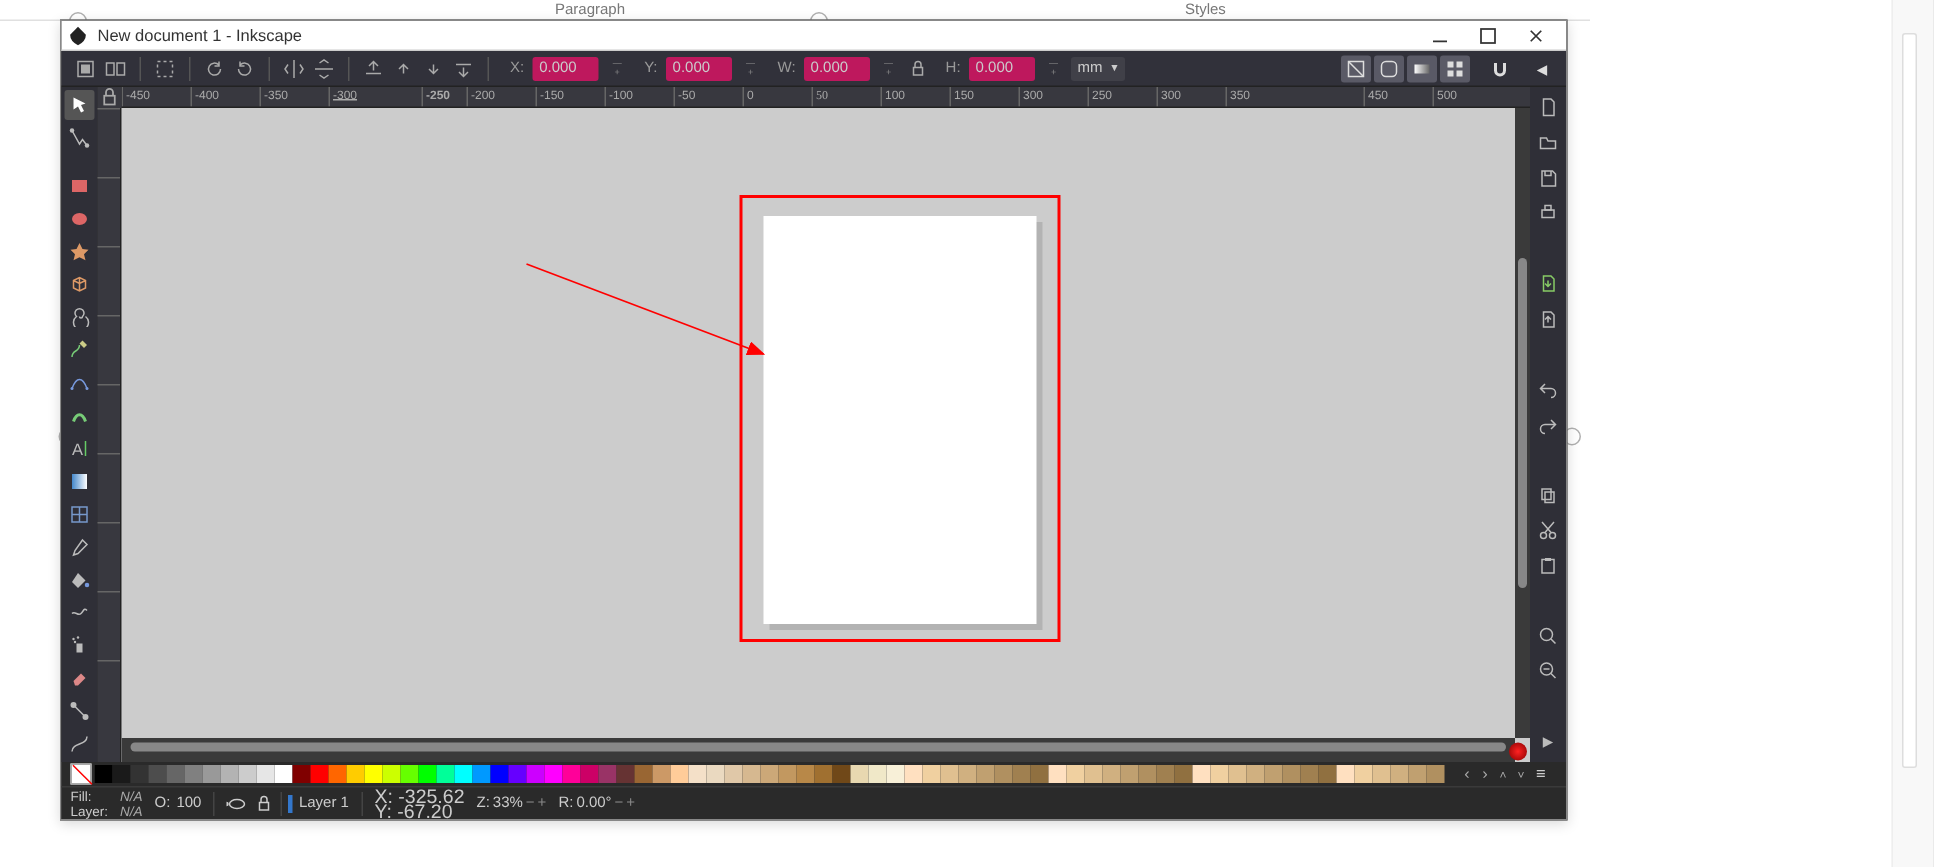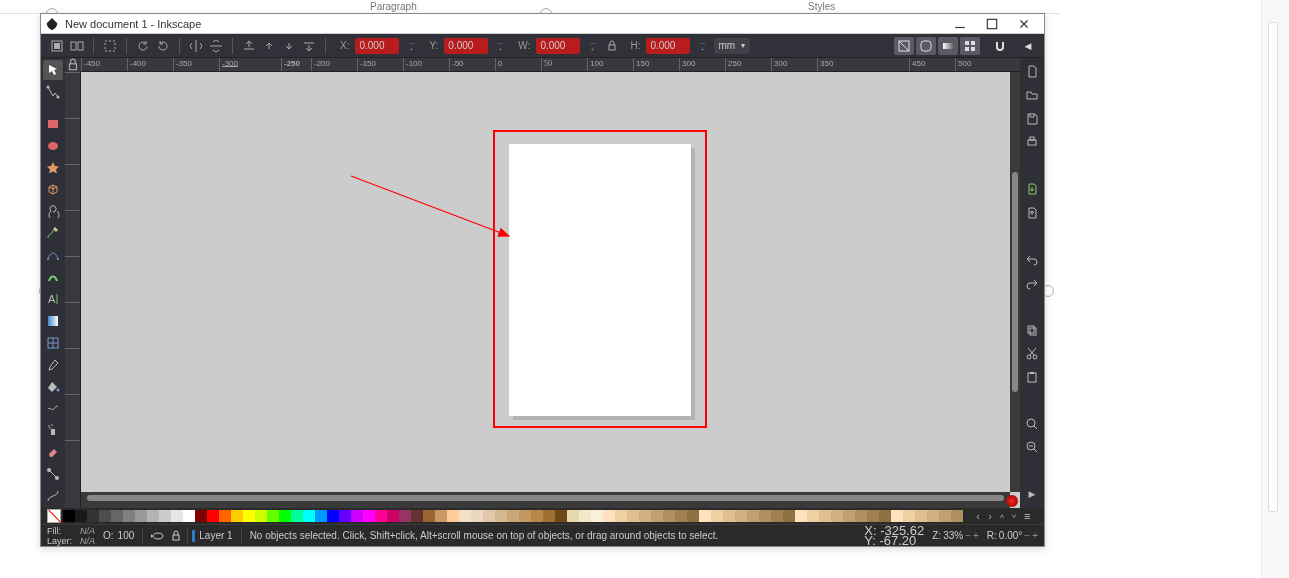--- a/index.html
+++ b/index.html
@@ -51,21 +51,21 @@
 
 .toolctrl {
   height: 24px; background: #31313a; display: flex; align-items: center; padding: 0 8px;
   color: #ccc; font-size: 10px; gap: 4px; border-bottom: 1px solid #222;
   position: relative;
 }
 .tc-ico { width: 16px; height: 16px; display: flex; align-items: center; justify-content: center; color: #aaa; }
 .tc-sep { width: 1px; height: 16px; background: #555; margin: 0 4px; }
 .tc-lbl { color: #999; margin-left: 6px; margin-right: 2px; }
 .tc-num {
-  width: 44px; height: 16px; background: #b91c1c; color: #ccc; display: flex; align-items: center;
+  width: 44px; height: 16px; background: #be185d; color: #ccc; display: flex; align-items: center;
   padding: 0 4px; font-size: 10px; border-radius: 2px;
 }
 .tc-spin { width: 16px; height: 16px; display: flex; flex-direction: column; justify-content: center; color: #888; font-size: 6px; line-height: 6px; text-align: center; }
 .tc-unit {
   width: 36px; height: 16px; background: #404048; color: #ccc; display: flex;
   align-items: center; justify-content: space-between; padding: 0 4px; font-size: 10px; border-radius: 2px;
 }
 
 .tc-right-group { margin-left: auto; display: flex; gap: 2px; align-items: center;}
 .tc-btn {
@@ -167,21 +167,21 @@
 .stat-zoom, .stat-rot { display: flex; align-items: center; gap: 2px; }
 
 
 svg { width: 14px; height: 14px; display: block; }
 </style>
 </head>
 <body>
 
 <div class="host-top-ribbon">
   <span class="lbl" style="left:370px">Paragraph</span>
-  <span class="lbl" style="left:808px">Styles</span>
+  <span class="lbl" style="left:790px">Styles</span>
 </div>
 <div class="host-scroll-right">
   <div class="host-scroll-thumb"></div>
 </div>
 <div class="host-handle" style="top:8px; left:46px"></div>
 <div class="host-handle" style="top:8px; left:540px"></div>
 <div class="host-handle" style="top:285px; left:39px"></div>
 <div class="host-handle" style="top:285px; left:1042px"></div>
 
 <div class="inks">
@@ -725,21 +725,20 @@
           <svg viewBox="0 0 14 14">
             <rect x="4" y="6" width="6" height="5" fill="none" stroke="#ccc"></rect>
             <path d="M5 6V4a2 2 0 0 1 4 0v2" fill="none" stroke="#ccc"></path>
           </svg>
         </span>
       <div class="stat-sep"></div>
       <span style="width:3px;height:12px;background:#37c;display:inline-block"></span>
       <span>Layer 1</span>
     </div>
     <div class="stat-sep"></div>
-    <div class="stat-msg">No objects selected. Click, Shift+click, Alt+scroll mouse on top of objects, or drag around objects to select.</div>
     <div class="stat-coords">
       <div><span>X:</span>&nbsp;<span>-325.62</span></div>
       <div><span>Y:</span>&nbsp;<span>-67.20</span></div>
     </div>
     <div class="stat-zoom">
       <span>Z:</span>
       <span>33%</span>
       <span style="color:#888">−</span>
       <span style="color:#888">+</span>
     </div>

